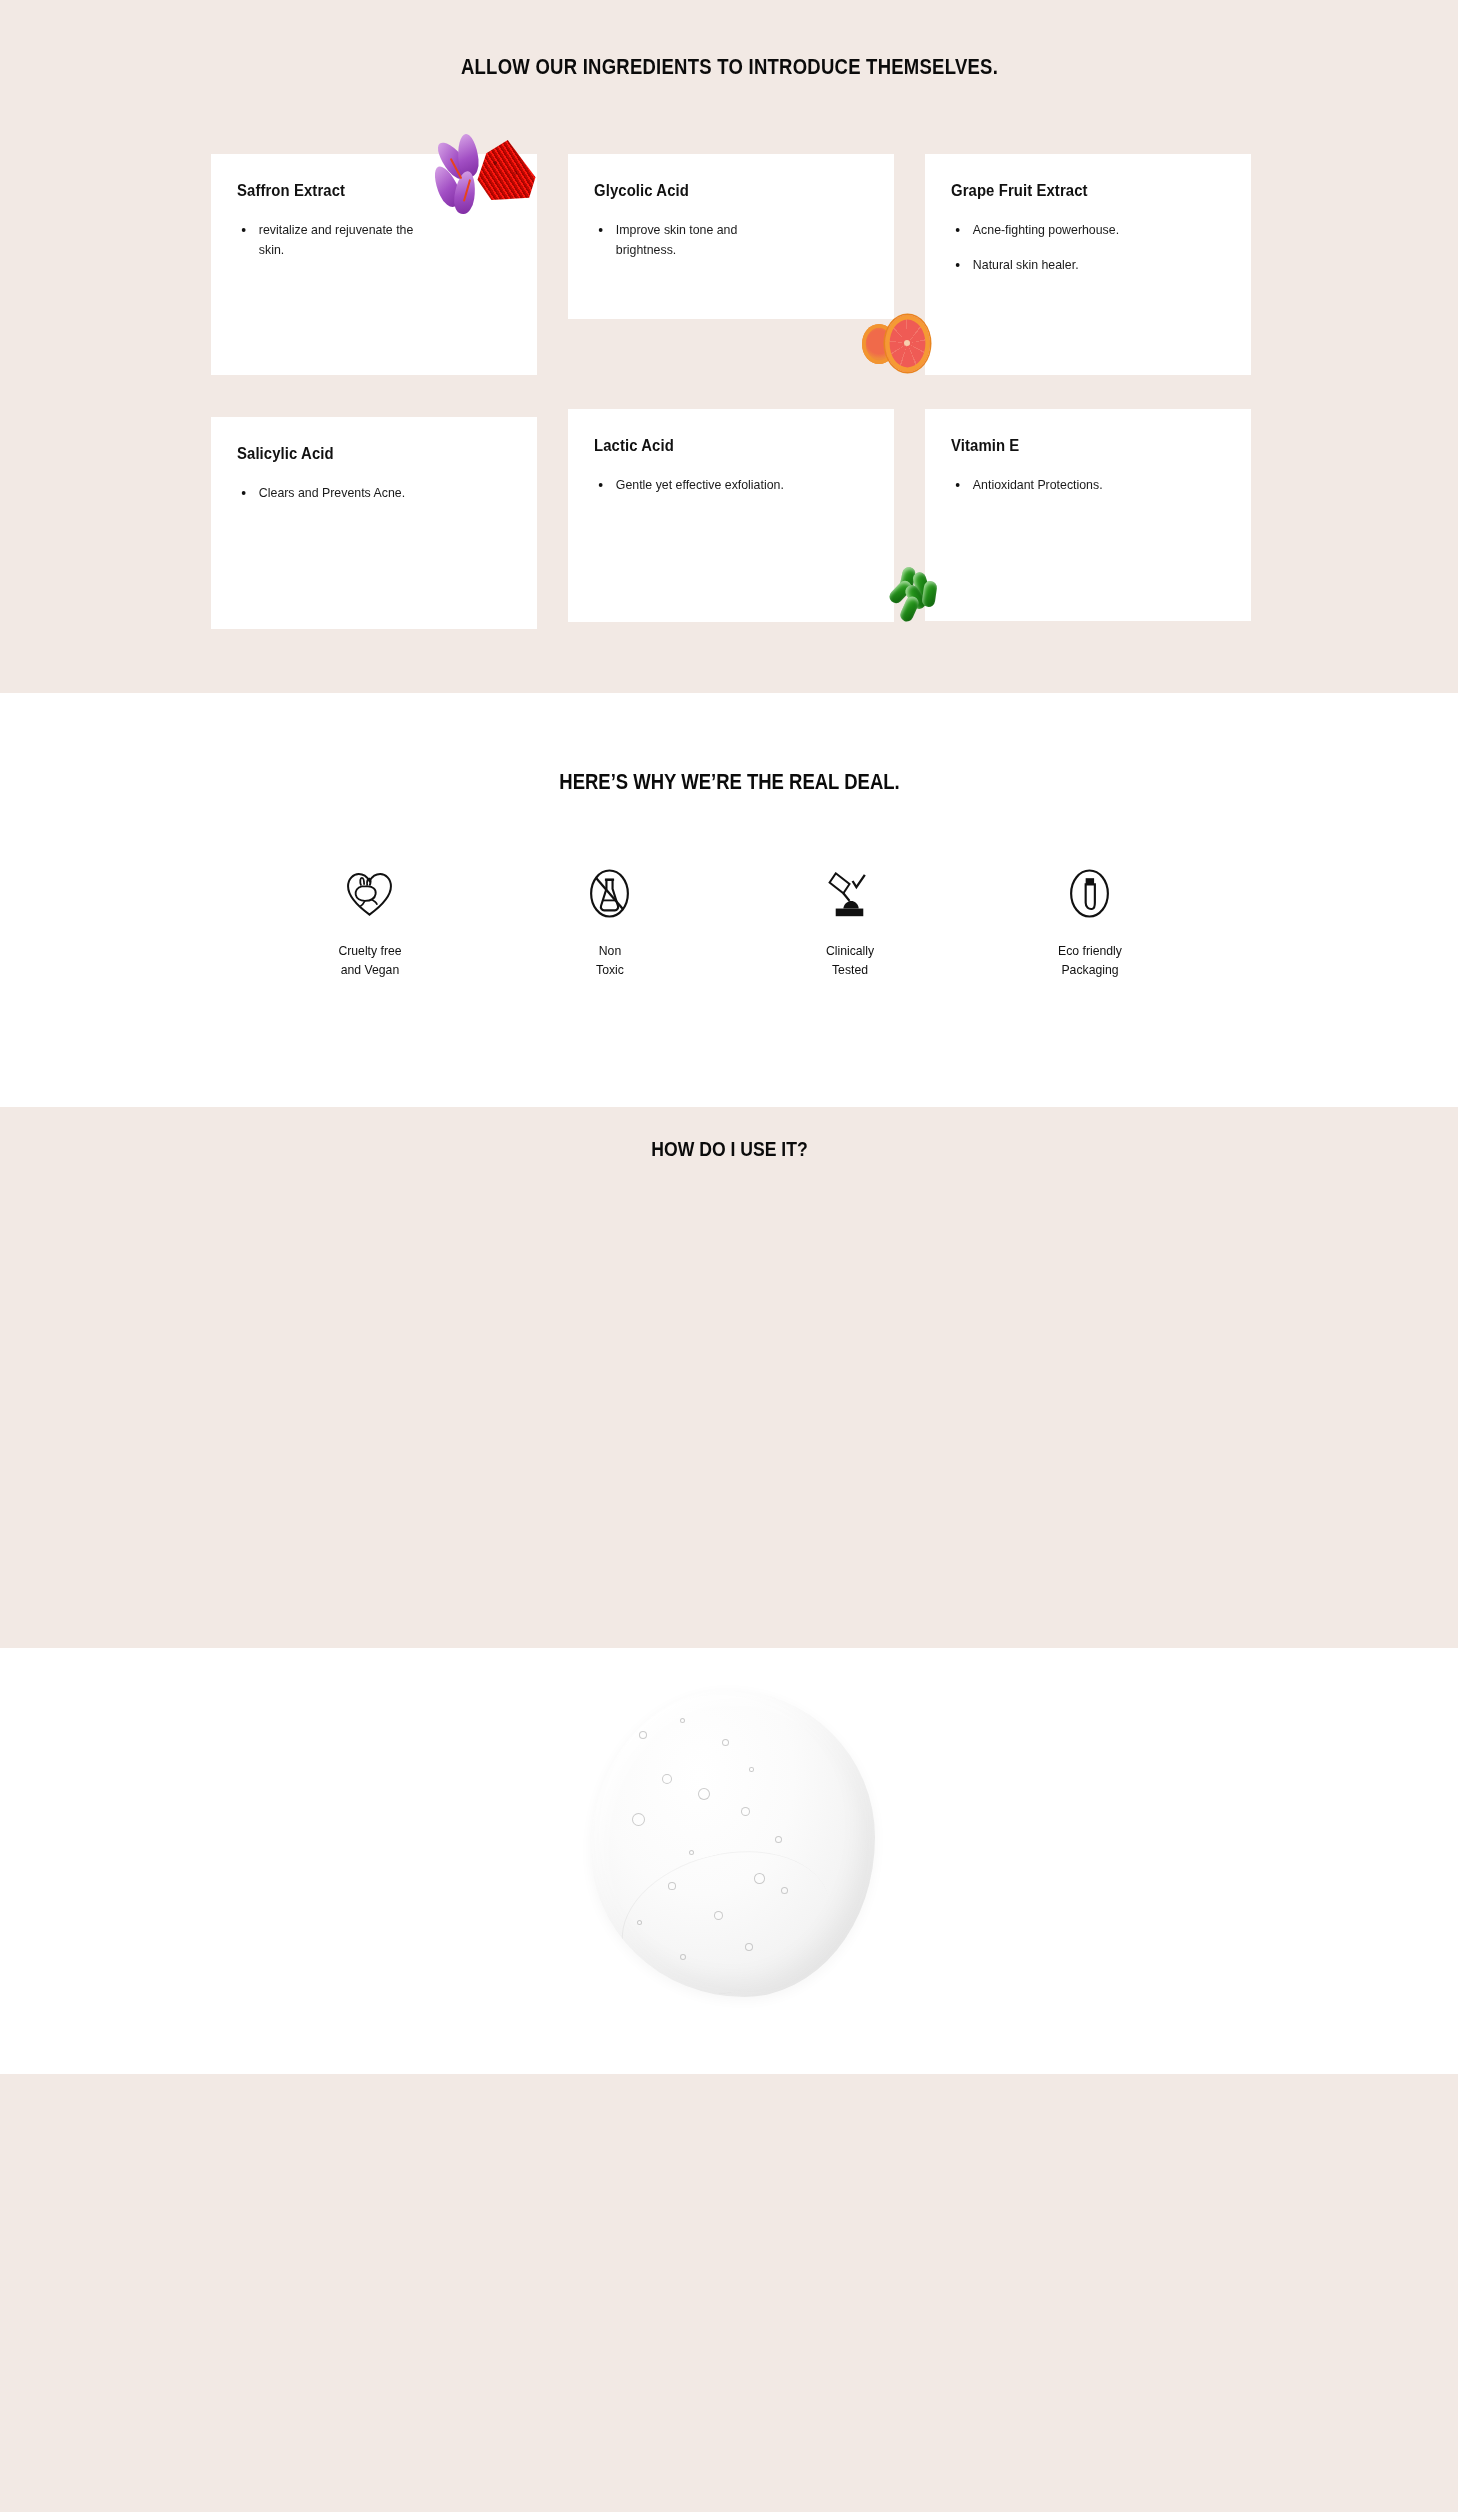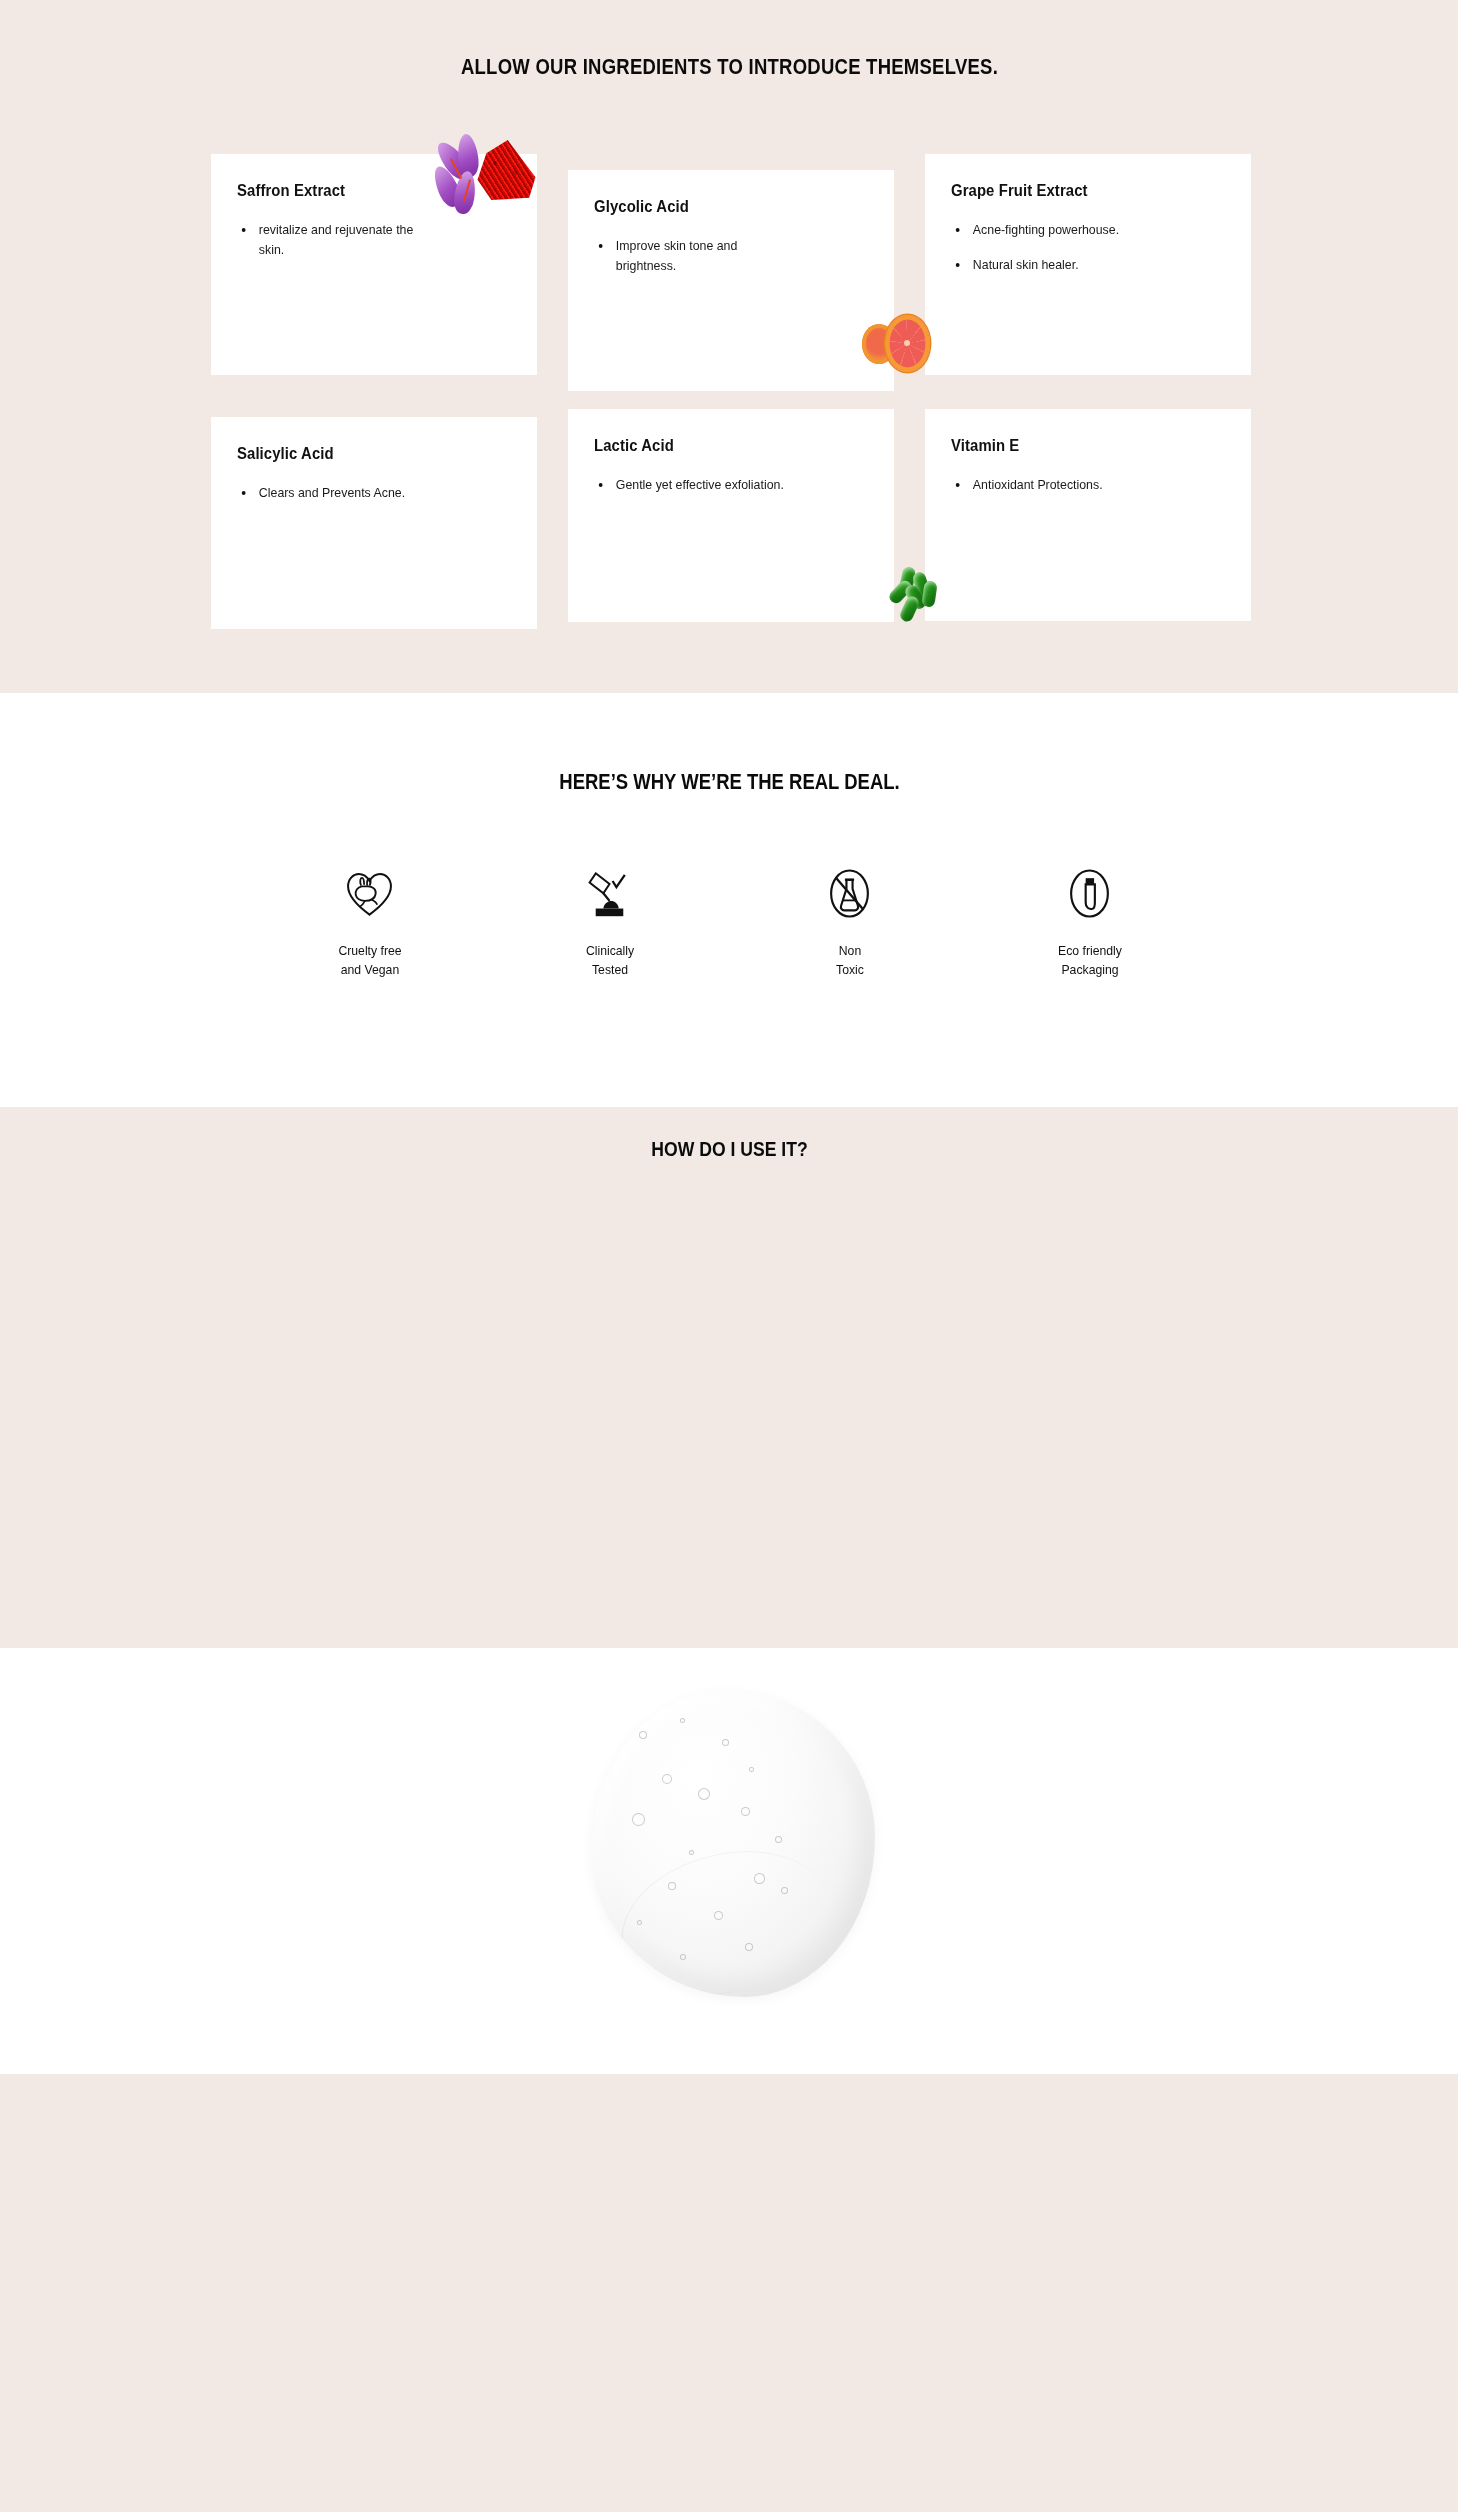--- a/index.html
+++ b/index.html
@@ -253,21 +253,21 @@
 
     <div class="ing-grid">
 
       <div class="ing-card" style="left:0;top:0;width:326px;height:221px;">
         <h3>Saffron Extract</h3>
         <ul>
           <li style="max-width:215px;">revitalize and rejuvenate the skin.</li>
         </ul>
       </div>
 
-      <div class="ing-card" style="left:357px;top:16px;width:326px;height:221px;">
+      <div class="ing-card" style="left:357px;top:0;width:326px;height:165px;">
         <h3>Glycolic Acid</h3>
         <ul>
           <li style="max-width:211px;">Improve skin tone and brightness.</li>
         </ul>
       </div>
 
       <div class="ing-card" style="left:714px;top:0;width:326px;height:221px;">
         <h3>Grape Fruit Extract</h3>
         <ul>
           <li>Acne-fighting powerhouse.</li>
@@ -340,47 +340,47 @@
         </div>
         <div class="badge-label">
           <div>Cruelty free</div>
           <div>and Vegan</div>
         </div>
       </div>
 
 
       <div class="badge">
         <div class="badge-icon">
+          <svg width="45" height="49" viewBox="0 0 58 64" fill="none" stroke="#111" stroke-width="2.8">
+            <ellipse cx="29" cy="32" rx="24" ry="30"></ellipse>
+            <path d="M25 14 L25 26 L18 48 C17 51 19 54 22 54 L36 54 C39 54 41 51 40 48 L33 26 L33 14 Z"></path>
+            <path d="M23 14 L35 14" stroke-width="3"></path>
+            <path d="M20 41 L38 41" stroke-width="2.4"></path>
+            <path d="M11 11 L47 53" stroke-width="3"></path>
+          </svg>
+        </div>
+        <div class="badge-label">
+          <div>Non</div>
+          <div>Toxic</div>
+        </div>
+      </div>
+
+      <div class="badge">
+        <div class="badge-icon">
           <svg width="49" height="48" viewBox="0 0 64 62" fill="none" stroke="#111" stroke-width="2.6">
             <path d="M14 4 L32 18 L24 30 L6 16 Z" fill="#fff"></path>
             <path d="M24 30 L32 40" stroke-width="3"></path>
             <path d="M32 40 C27 42 24 46 24 50 L44 50 C44 45 40 41 36 40 Z" fill="#111" stroke="none"></path>
             <rect x="14" y="50" width="36" height="10" fill="#111" stroke="none"></rect>
             <path d="M36 14 L41 22 L52 6" stroke-width="3"></path>
           </svg>
         </div>
         <div class="badge-label">
           <div>Clinically</div>
           <div>Tested</div>
-        </div>
-      </div>
-
-      <div class="badge">
-        <div class="badge-icon">
-          <svg width="45" height="49" viewBox="0 0 58 64" fill="none" stroke="#111" stroke-width="2.8">
-            <ellipse cx="29" cy="32" rx="24" ry="30"></ellipse>
-            <path d="M25 14 L25 26 L18 48 C17 51 19 54 22 54 L36 54 C39 54 41 51 40 48 L33 26 L33 14 Z"></path>
-            <path d="M23 14 L35 14" stroke-width="3"></path>
-            <path d="M20 41 L38 41" stroke-width="2.4"></path>
-            <path d="M11 11 L47 53" stroke-width="3"></path>
-          </svg>
-        </div>
-        <div class="badge-label">
-          <div>Non</div>
-          <div>Toxic</div>
         </div>
       </div>
 
       <div class="badge">
         <div class="badge-icon">
           <svg width="45" height="49" viewBox="0 0 58 64" fill="none" stroke="#111" stroke-width="2.8">
             <ellipse cx="29" cy="32" rx="24" ry="30"></ellipse>
             <rect x="24" y="12" width="11" height="8" fill="#111" stroke="none"></rect>
             <path d="M24 20 L24 44 C24 50 28 53 33 52 C36 51 36 47 36 44 L36 20 Z"></path>
           </svg>

